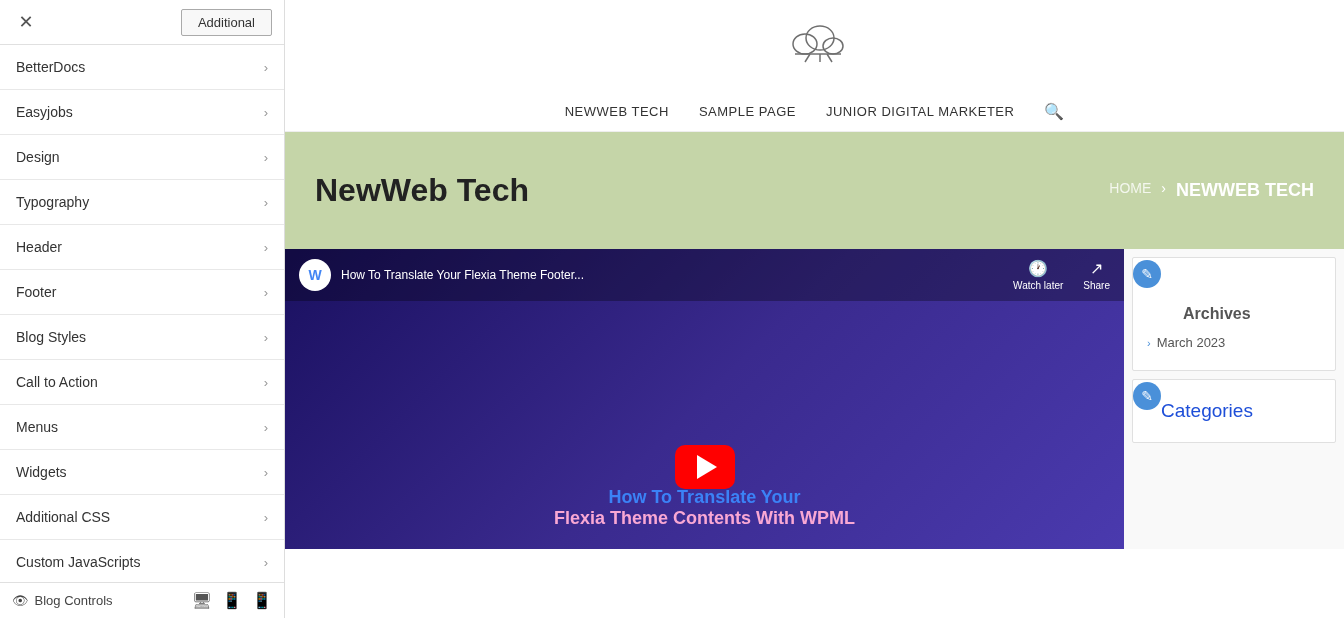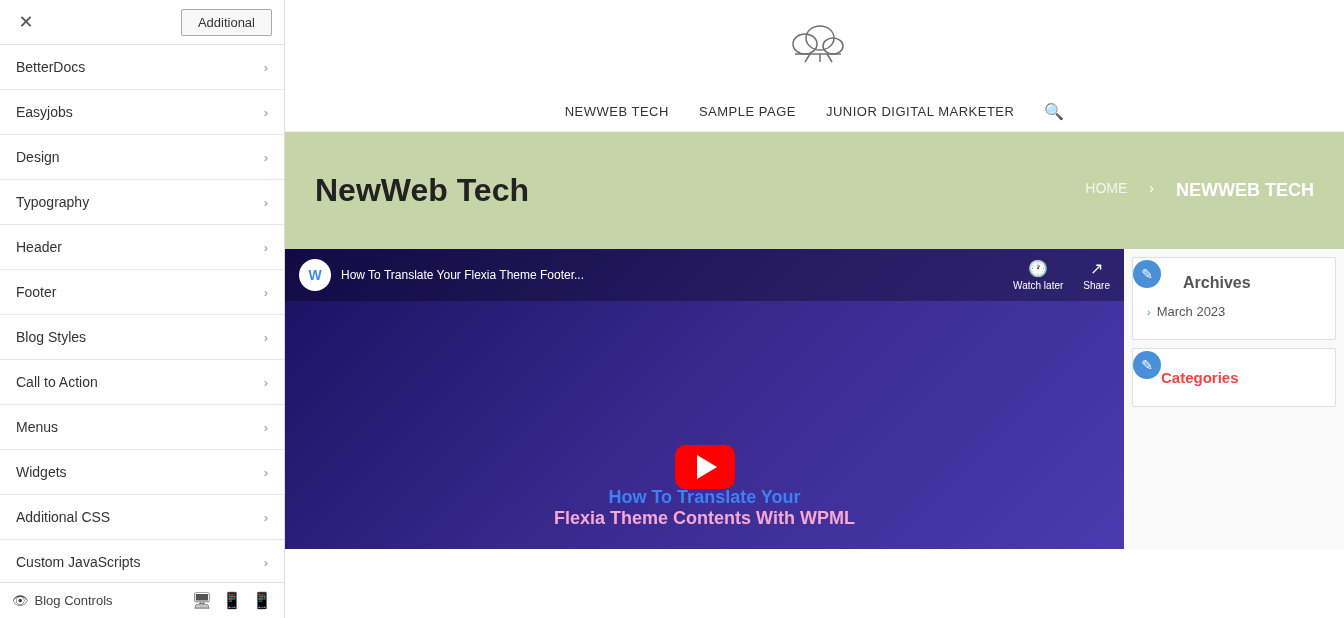--- a/index.html
+++ b/index.html
@@ -134,21 +134,21 @@
       align-items: center;
       justify-content: space-between;
     }
     .hero-title {
       font-size: 32px;
       font-weight: 700;
       color: #222;
     }
     .hero-breadcrumb {
       display: flex;
-      gap: 22px;
+      gap: 10px;
       font-size: 14px;
       color: #fff;
     }
     .hero-breadcrumb .home-link {
       color: rgba(255,255,255,0.8);
     }
     .hero-breadcrumb .current {
       font-weight: 700;
       color: #fff;
       font-size: 18px;
@@ -296,43 +296,43 @@
       margin-bottom: 6px;
     }
     .widget-content {
       padding: 16px 14px 14px 14px;
     }
     .widget-title {
       font-size: 16px;
       font-weight: 600;
       color: #555;
       margin-left: 22px;
+      margin-top: 31px;
     }
     .widget-item {
       display: flex;
       align-items: center;
       gap: 6px;
       padding: 6px 0;
       font-size: 13px;
       color: #666;
     }
     .widget-chevron {
       color: #4a90d9;
       font-size: 11px;
     }
     .widget-link {
       color: #555;
       text-decoration: none;
       cursor: pointer;
     }
     .categories-title {
-      font-size: 15px;
-      color: #ef4444;
+      font-size: 19px;
+      color: #1d4ed8;
       margin-top: 4px;
-      font-weight: bold;
     }
 
     
     .logo-area {
       display: flex;
       justify-content: center;
       padding: 16px;
       background: #fff;
     }
     .logo-svg {

